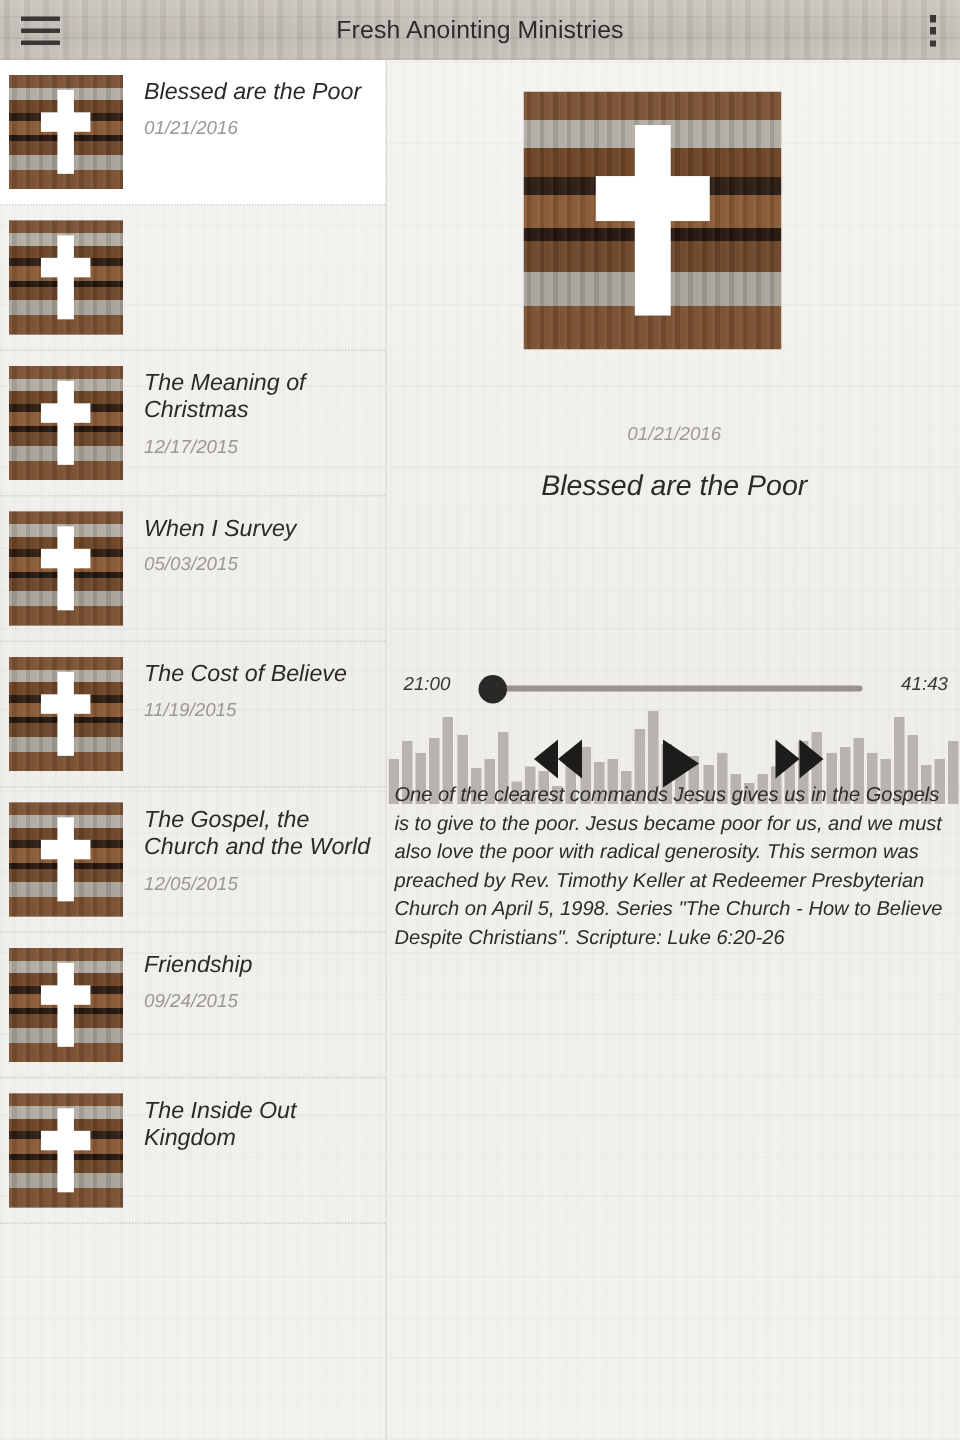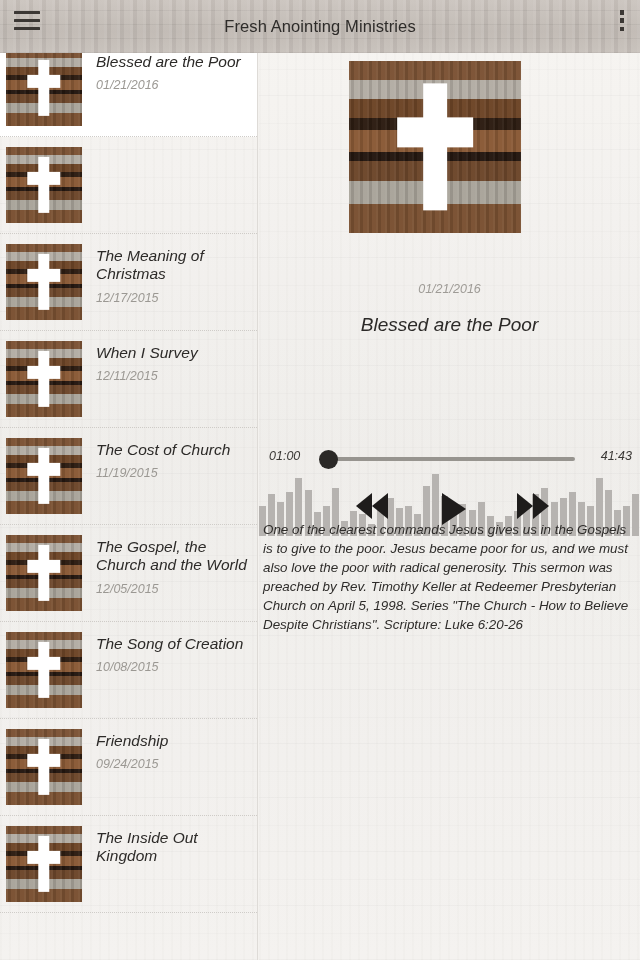--- a/index.html
+++ b/index.html
@@ -26,21 +26,21 @@
         rgba(0,0,0,0.012) 0px, rgba(0,0,0,0.012) 2px,
         rgba(255,255,255,0.03) 2px, rgba(255,255,255,0.03) 9px),
       linear-gradient(180deg, #f6f4f1 0%, #efedea 45%, #f4f2ef 100%);
     font-style: italic;
   }
 
   
   #appbar {
     position: absolute;
     left: 0; top: 0;
-    width: 640px; height: 53px;
+    width: 640px; height: 40px;
     background-color: #c3bcb6;
     background-image:
       repeating-linear-gradient(90deg,
         rgba(255,255,255,0.10) 0px, rgba(255,255,255,0.10) 3px,
         rgba(0,0,0,0.035) 3px, rgba(0,0,0,0.035) 7px,
         rgba(255,255,255,0.06) 7px, rgba(255,255,255,0.06) 13px),
       repeating-linear-gradient(0deg,
         rgba(0,0,0,0.05) 0px, rgba(0,0,0,0.05) 1px,
         rgba(255,255,255,0.0) 1px, rgba(255,255,255,0.0) 14px),
       linear-gradient(180deg, #cac3bd 0%, #bfb8b2 60%, #c6bfb9 100%);
@@ -313,54 +313,43 @@
       </div>
     </div>
     <div class="row">
       <div class="thumb">
         <div class="plank-bg"></div>
         <div class="plank-grain"></div>
         <div class="cross"></div>
       </div>
       <div class="row-text">
         <div class="row-title">When I Survey</div>
-        <div class="row-date">12/11/2015</div>
-      </div>
-    </div>
-    <div class="row">
-      <div class="thumb">
-        <div class="plank-bg"></div>
-        <div class="plank-grain"></div>
-        <div class="cross"></div>
-      </div>
-      <div class="row-text">
-        <div class="row-title">The Cost of Church</div>
+        <div class="row-date">05/03/2015</div>
+      </div>
+    </div>
+    <div class="row">
+      <div class="thumb">
+        <div class="plank-bg"></div>
+        <div class="plank-grain"></div>
+        <div class="cross"></div>
+      </div>
+      <div class="row-text">
+        <div class="row-title">The Cost of Believe</div>
         <div class="row-date">11/19/2015</div>
       </div>
     </div>
     <div class="row">
       <div class="thumb">
         <div class="plank-bg"></div>
         <div class="plank-grain"></div>
         <div class="cross"></div>
       </div>
       <div class="row-text">
         <div class="row-title">The Gospel, the Church and the World</div>
         <div class="row-date">12/05/2015</div>
-      </div>
-    </div>
-    <div class="row">
-      <div class="thumb">
-        <div class="plank-bg"></div>
-        <div class="plank-grain"></div>
-        <div class="cross"></div>
-      </div>
-      <div class="row-text">
-        <div class="row-title">The Song of Creation</div>
-        <div class="row-date">10/08/2015</div>
       </div>
     </div>
     <div class="row">
       <div class="thumb">
         <div class="plank-bg"></div>
         <div class="plank-grain"></div>
         <div class="cross"></div>
       </div>
       <div class="row-text">
         <div class="row-title">Friendship</div>
@@ -429,21 +418,21 @@
         <i style="height: 38px;"></i>
         <i style="height: 44px;"></i>
         <i style="height: 34px;"></i>
         <i style="height: 30px;"></i>
         <i style="height: 58px;"></i>
         <i style="height: 46px;"></i>
         <i style="height: 26px;"></i>
         <i style="height: 30px;"></i>
         <i style="height: 42px;"></i>
       </div>
-    <div class="time-label" id="time-current">01:00</div>
+    <div class="time-label" id="time-current">21:00</div>
     <div class="time-label" id="time-total">41:43</div>
     <div id="seek-track"></div>
     <div id="seek-thumb"></div>
 
     <div class="ctrl" id="btn-rewind">
       <span class="tri-l"></span>
       <span class="tri-l"></span>
     </div>
     <div class="ctrl" id="btn-play">
       <span class="tri-big"></span>

